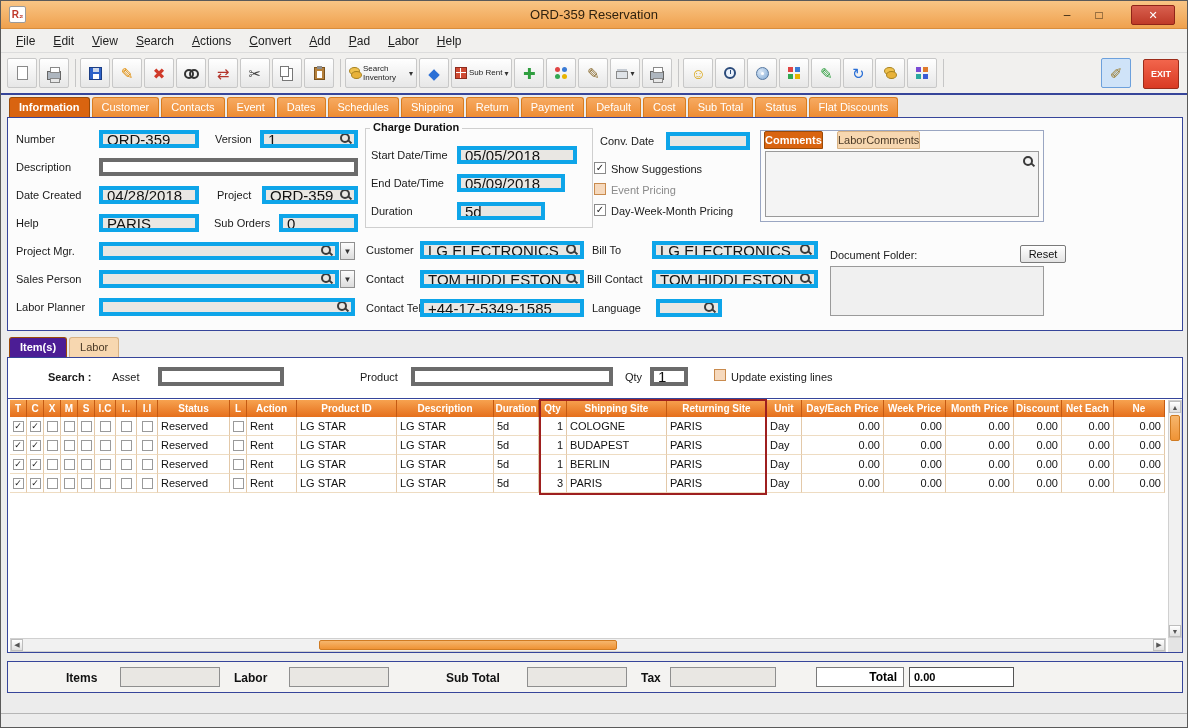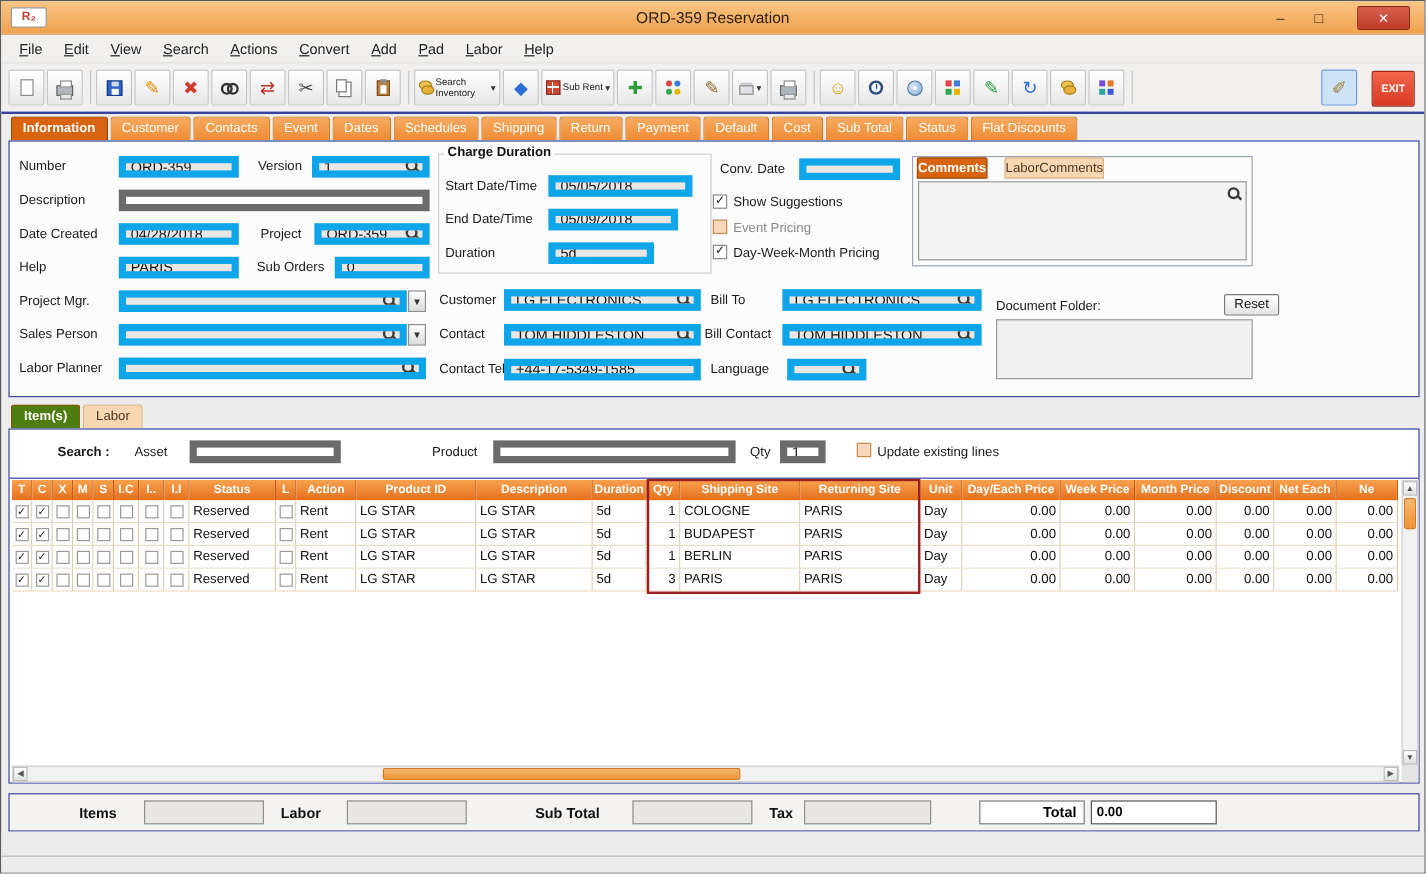--- a/index.html
+++ b/index.html
@@ -3,21 +3,21 @@
 <meta charset="utf-8">
 <style>
   * { margin:0; padding:0; box-sizing:border-box; }
   html,body { background:#d8d8d8; }
   body { font-family:"Liberation Sans","DejaVu Sans",sans-serif; }
   .window { position:relative; width:1188px; height:728px; background:#ececec; border:1px solid #5a5a5a; overflow:hidden; }
 
   
   .titlebar { position:absolute; left:0; top:0; width:100%; height:28px;
     background:linear-gradient(#f9c585,#efa14e); border-bottom:1px solid #d88d3d; }
-  .appicon { position:absolute; left:8px; top:5px; width:30px; height:17px; background:#fff;
+  .appicon { position:absolute; left:8px; top:5px; width:17px; height:17px; background:#fff;
     border:1px solid #9a9a9a; border-radius:2px; color:#c0392b; font-weight:bold; font-size:10px;
     display:flex; align-items:center; justify-content:center; }
   .title { position:absolute; left:0; right:0; top:0; height:28px; line-height:27px; text-align:center;
     font-size:13px; color:#30220f; }
   .win-btn { position:absolute; top:4px; width:28px; height:20px; display:flex; align-items:center;
     justify-content:center; font-size:12px; color:#3a2a14; cursor:default; }
   .win-btn.min { right:106px; }
   .win-btn.max { right:74px; }
   .win-btn.close { right:12px; width:44px; background:linear-gradient(#d8604f,#bf3a28);
     border:1px solid #8f2418; border-radius:2px; color:#fff; font-size:11px; }
@@ -87,21 +87,21 @@
 
   
   .panel { position:absolute; left:6px; width:1176px; border:1px solid #36459a; background:#fcfcfc; }
   .info-panel { top:116px; height:214px; }
   .items-panel { top:356px; height:296px; background:#fff; }
   .summary-bar { top:660px; height:32px; background:#f4f3f1; }
 
   .lbl { position:absolute; font-size:11px; color:#1a1a1a; white-space:nowrap; }
   .lbl.b { font-weight:bold; }
   .lbl.dim { color:#8a8a8a; }
-  .fld { position:absolute; height:18px; background:#e9e7e3; border:6px solid #0ea5e9; font-size:12px;
+  .fld { position:absolute; height:18px; background:#e9e7e3; border:4px solid #0ea5e9; font-size:15px;
     color:#111; display:flex; align-items:center; padding:0 4px; white-space:nowrap; overflow:hidden; }
   .fld.white { background:#fff; border-color:#6b6b6b; }
   .fld.has-mag { padding-right:16px; }
   .mag { position:absolute; right:2px; top:50%; margin-top:-7px; width:13px; height:13px; }
   .mag::before { content:""; position:absolute; left:1px; top:1px; width:6px; height:6px; border:2px solid #3a3a3a; border-radius:50%; }
   .mag::after { content:""; position:absolute; left:9px; top:9px; width:4px; height:2px; background:#3a3a3a; transform:rotate(45deg); }
   .combo { position:absolute; width:15px; height:18px; background:linear-gradient(#fdfdfd,#dcdcdc);
     border:1px solid #8f8f8f; font-size:8px; color:#333; display:flex; align-items:center; justify-content:center; }
 
   .cb { position:absolute; width:12px; height:12px; background:#fff; border:1px solid #8a8a8a;
@@ -118,21 +118,21 @@
   .stab.pale { background:#f7d7b0; color:#4a3926; border-color:#d8b284; }
 
   .sunken { position:absolute; background:#f4f4f4; border:1px solid #9a9a9a; }
   .btn { position:absolute; background:linear-gradient(#ffffff,#e3e3e3); border:1px solid #7a7a7a;
     font-size:11px; color:#111; display:flex; align-items:center; justify-content:center; border-radius:2px; }
 
   
   .itemtabs { position:absolute; left:8px; top:336px; height:20px; display:flex; }
   .itab { font-size:11px; padding:3px 10px; color:#fff; background:linear-gradient(#f6aa61,#ee8c33);
     border:1px solid #d87c20; border-bottom:none; border-radius:3px 3px 0 0; margin-right:2px; }
-  .itab.active { background:#4d7c0f; font-weight:bold; border-color:#9a4a08; }
+  .itab.active { background:#4c1d95; font-weight:bold; border-color:#9a4a08; }
   .itab.pale { background:#f7d7b0; color:#4a3926; border-color:#d8b284; }
 
   
   .items-divider { position:absolute; left:0; top:40px; width:100%; height:1px; background:#36459a; }
   .tablewrap { position:absolute; left:2px; top:42px; }
   .thead { display:flex; }
   .th { height:17px; background:linear-gradient(#f7a24f,#e56f1c); color:#fff; font-size:10px; font-weight:bold;
     display:flex; align-items:center; justify-content:center; border-right:1px solid #c55a12;
     white-space:nowrap; overflow:hidden; }
   .tr { display:flex; }

